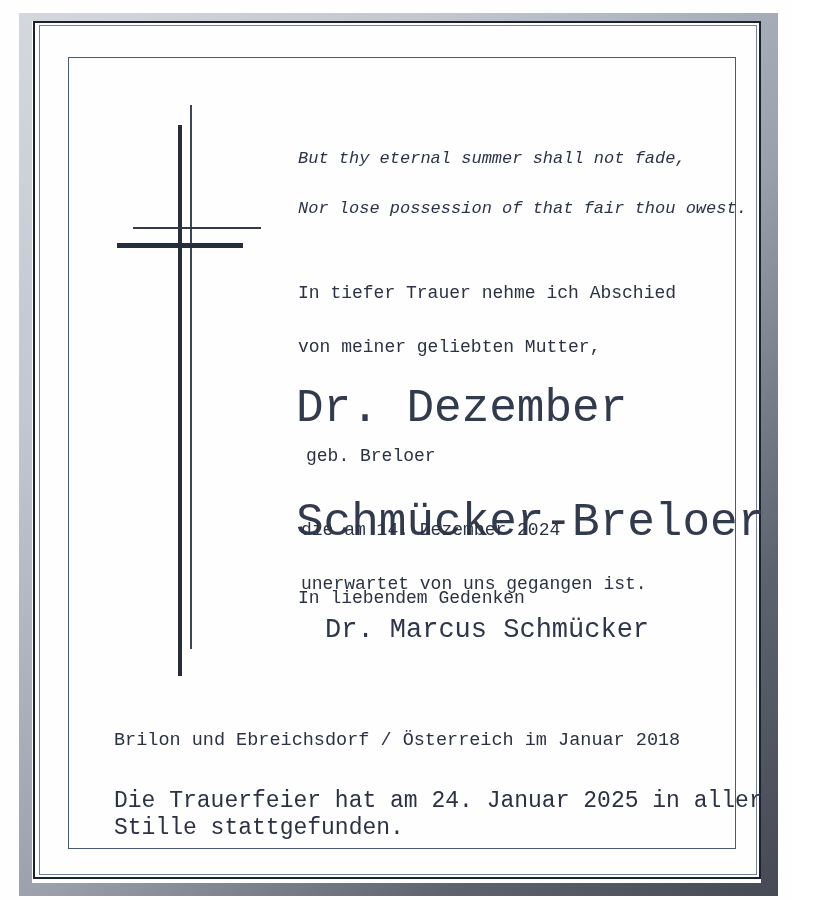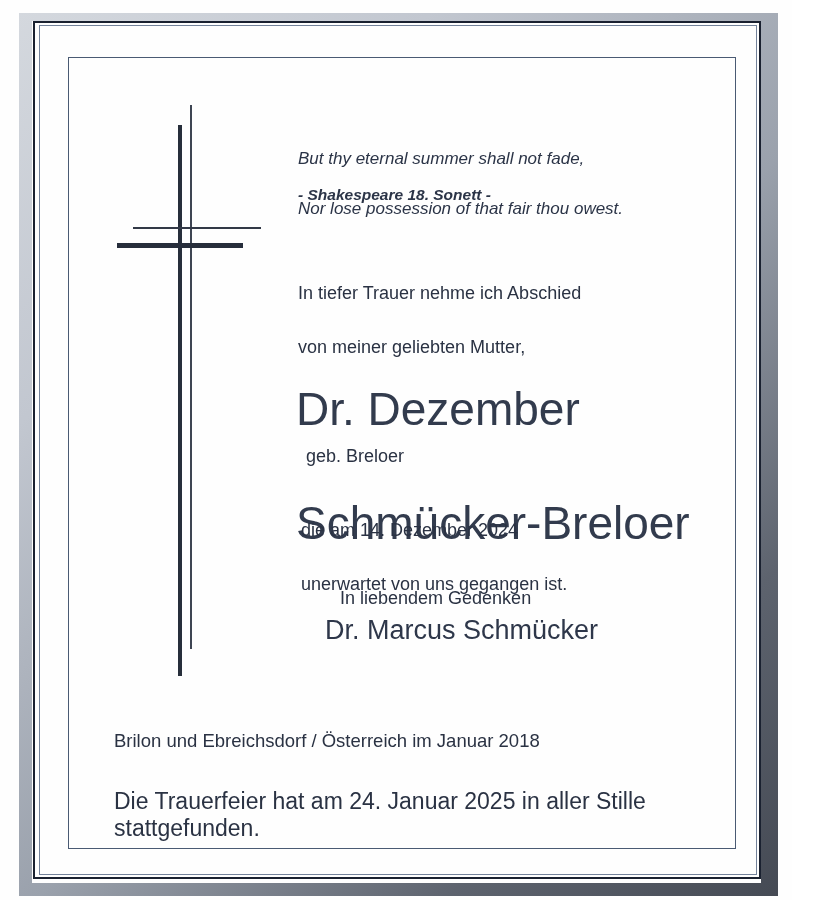--- a/index.html
+++ b/index.html
@@ -3,21 +3,21 @@
 <meta charset="utf-8">
 <style>
   * { margin: 0; padding: 0; box-sizing: border-box; }
   html, body { background: #ffffff; }
   .page {
     position: relative;
     width: 792px;
     height: 900px;
     background: #fefefe;
     overflow: hidden;
-    font-family: Liberation Sans, sans-serif;
+    font-family: Liberation Mono, monospace;
     color: #2a3243;
   }
   
   .band {
     position: absolute;
     left: 19px; top: 13px; right: 14px; bottom: 4px;
     background: linear-gradient(135deg, #d4d8de 0%, #c2c7d0 25%, #9aa1ac 55%, #5d636e 80%, #454a54 100%);
   }
   .band-inner {
     position: absolute;
@@ -71,21 +71,21 @@
   .birth-name {
     left: 306px; top: 443px;
     font-size: 18px; line-height: 27px;
   }
   .death-info {
     left: 301px; top: 490px;
     font-size: 18px; line-height: 27px;
   }
   .gedenken {
     left: 298px; top: 585px;
-    font-size: 18px; line-height: 27px; margin-left: 42px;
+    font-size: 18px; line-height: 27px;
   }
   .mourner-name {
     left: 296px; top: 613px;
     font-size: 27px; line-height: 34px;
     color: #2e374a;
     margin-left: 29px;
   }
   .location-line {
     left: 114px; top: 727px;
     font-size: 18.5px; line-height: 27px;
@@ -112,21 +112,20 @@
     <div class="cross-line cl-v-thick"></div>
     <div class="cross-line cl-h-thin"></div>
     <div class="cross-line cl-h-thick"></div>
   </div>
 
   <div class="txt quote">
     <div>But thy eternal summer shall not fade,</div>
     <div>Nor lose possession of that fair thou owest.</div>
   </div>
 
-  <div class="txt attribution">- Shakespeare 18. Sonett -</div>
 
   <div class="txt intro">
     <div>In tiefer Trauer nehme ich Abschied</div>
     <div>von meiner geliebten Mutter,</div>
   </div>
 
   <div class="txt deceased-name">
     <div>Dr. Dezember</div>
     <div>Schmücker-Breloer</div>
   </div>

